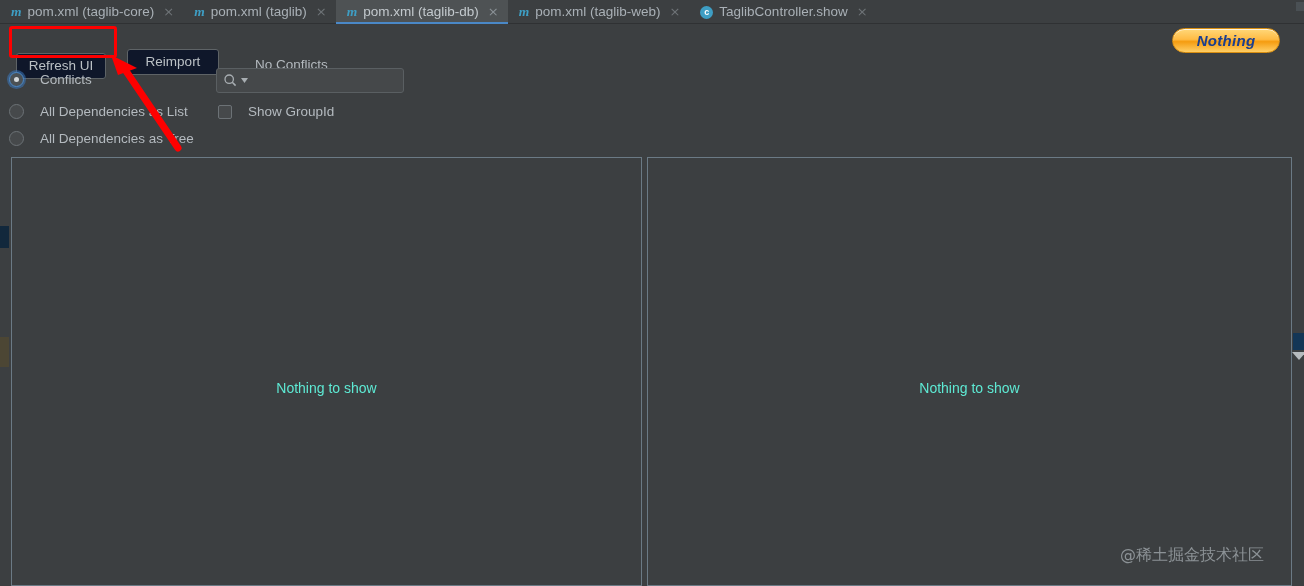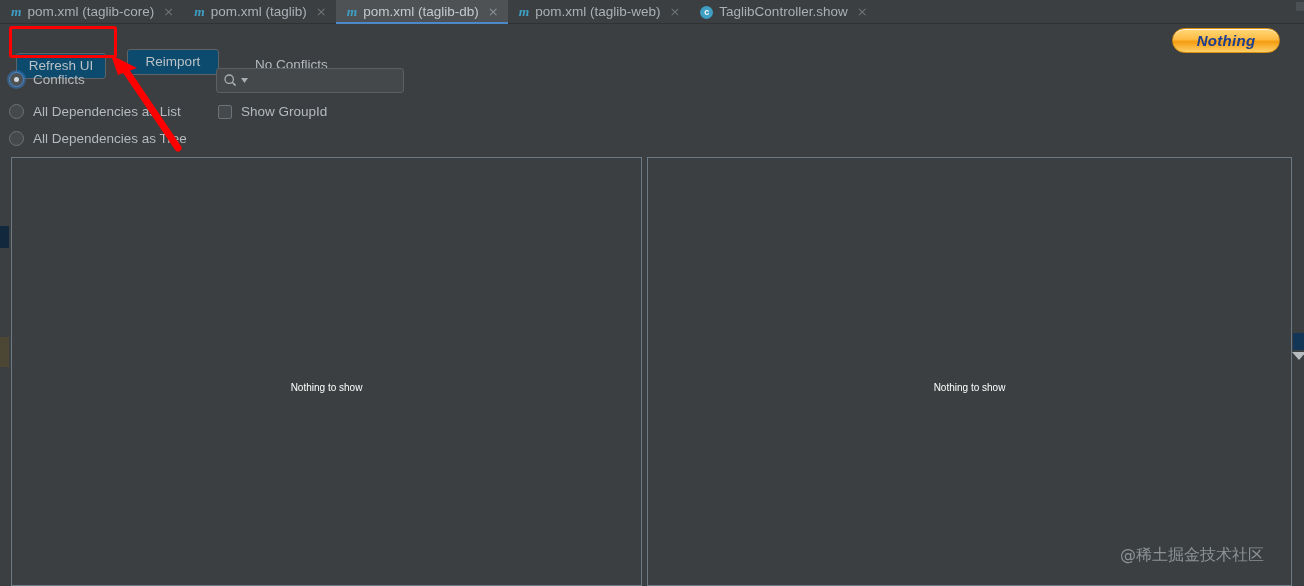--- a/index.html
+++ b/index.html
@@ -40,34 +40,34 @@
   .tab .xbtn {
     color: #6f7478; font-size: 13px; line-height: 24px; margin-left: 3px;
     font-family: "DejaVu Sans", sans-serif;
   }
   .tab.active .xbtn { color: #8a9196; }
 
   
   .toolbar { position: absolute; left: 0; top: 24px; width: 1304px; height: 40px; }
   .btn {
     position: absolute; height: 26px;
-    background: #0c4a6e; border: 1px solid #5e6366; border-radius: 3px;
+    background: #0f172a; border: 1px solid #5e6366; border-radius: 3px;
     color: #bbc1c5; font-size: 13.5px; line-height: 24px; text-align: center;
     cursor: default;
   }
   #refresh-ui-btn { left: 16px; top: 29px; width: 90px; }
   #reimport-btn   { left: 127px; top: 25px; width: 92px; }
   .status-text {
     position: absolute; left: 233px; top: 33px;
     color: #b4babf; font-size: 13.5px; margin-left: 22px;
   }
 
   
   .radio-row, .check-row {
-    position: absolute; display: flex; align-items: center; gap: 9px;
+    position: absolute; display: flex; align-items: center; gap: 16px;
     color: #b4babf; font-size: 13.5px; cursor: default;
   }
   #opt-conflicts { left: 9px; top: 72px; }
   #opt-list      { left: 9px; top: 104px; }
   #opt-tree      { left: 9px; top: 131px; }
   .radio {
     width: 15px; height: 15px; border-radius: 50%;
     border: 1px solid #6c7276; background: #46494b;
     display: inline-block; position: relative; flex: none;
   }
@@ -110,21 +110,21 @@
   }
 
   
   .panel {
     position: absolute; top: 157px; height: 429px;
     background: #3c3f41; border: 1px solid #6b7a85;
     display: flex; align-items: center; justify-content: center;
   }
   #panel-left  { left: 11px;  width: 631px; }
   #panel-right { left: 647px; width: 645px; }
-  .panel .empty { color: #ffffff; font-size: 10px; margin-top: 32px; }
+  .panel .empty { color: #5eead4; font-size: 14px; margin-top: 32px; }
 
   
   .edge-strip {
     position: absolute; top: 157px; width: 11px; height: 429px; background: #3c3f41;
   }
   #edge-left  { left: 0; }
   #edge-right { left: 1292px; width: 12px; }
   .marker { position: absolute; }
   #marker-blue-left { left: 0; top: 226px; width: 9px; height: 22px; background: #12283c; }
   #marker-tan-left  { left: 0; top: 337px; width: 9px; height: 30px; background: #4c4634; }

